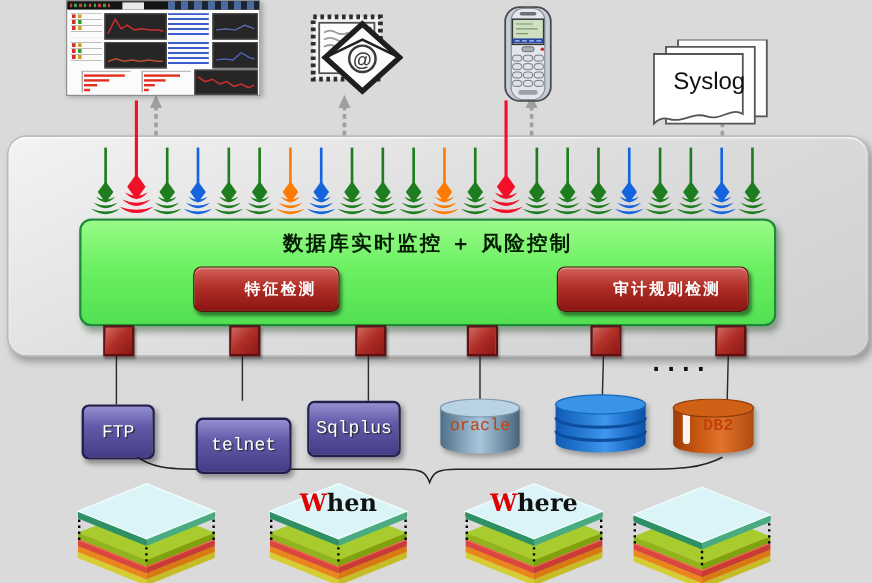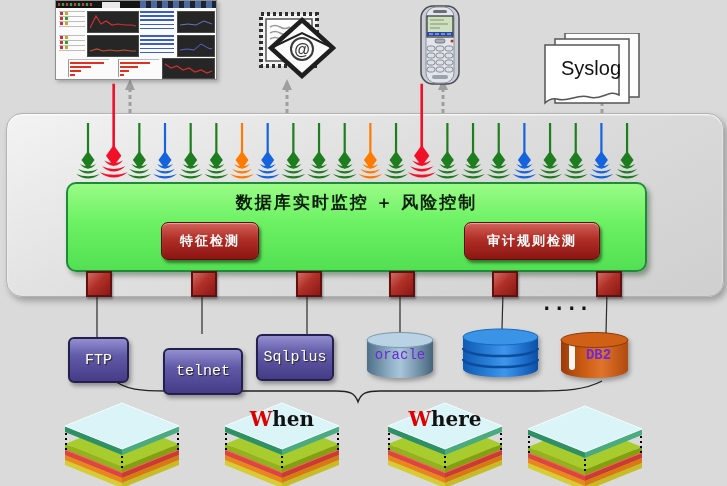--- a/index.html
+++ b/index.html
@@ -41,21 +41,21 @@
   
   .monitor{position:absolute;left:66px;top:182px;width:577px;height:86px;border-radius:10px;
         background:linear-gradient(180deg,#99fb86,#6cf163 45%,#52e052);
         border:2px solid #1f8b3a;box-shadow:3px 4px 5px rgba(0,40,0,.35);z-index:3;}
   .monitor-title{position:absolute;left:0;right:0;top:7px;text-align:center;
         font-size:17px;font-weight:bold;color:#041c04;letter-spacing:2px;}
   .btn{position:absolute;top:38px;height:36px;border-radius:7px;color:#fff;font-weight:bold;
         font-size:13px;letter-spacing:2px;display:flex;align-items:center;justify-content:center;
         background:linear-gradient(180deg,#d2625a,#b02e26 45%,#8c1512);
         border:1px solid #5c0c0c;box-shadow:2px 3px 3px rgba(0,0,0,.45), inset 0 1px 1px rgba(255,255,255,.45);
-        cursor:pointer;}
+        cursor:pointer;padding-left:24px;}
   .btn-left{left:93px;width:96px;}
   .btn-right{left:396px;width:134px;}
 
   
   #pins-svg{position:absolute;left:0;top:0;width:727px;height:200px;z-index:4;pointer-events:none;}
 
   
   .sq{position:absolute;top:271px;width:22px;height:22px;z-index:4;
         background:linear-gradient(135deg,#d06a62,#b03028 45%,#8a1815);
         border:2px solid #601010;box-shadow:1px 2px 2px rgba(0,0,0,.35);}
@@ -64,21 +64,21 @@
         color:#111;letter-spacing:1px;font-family:"DejaVu Sans Mono",monospace;}
 
   
   .pbox{position:absolute;z-index:4;border-radius:6px;color:#fff;
         font-family:"Liberation Mono",monospace;font-size:15px;
         display:flex;align-items:center;justify-content:center;
         background:linear-gradient(180deg,#938fd0,#615aa8 40%,#453c86);
         border:2px solid #23204e;box-shadow:2px 3px 4px rgba(0,0,0,.35);text-shadow:1px 1px 1px #222;}
   .cyl{position:absolute;z-index:4;filter:drop-shadow(2px 3px 2px rgba(0,0,0,.3));}
   .cyl-label{position:absolute;left:0;right:0;text-align:center;z-index:5;
-        font-family:"Liberation Mono",monospace;color:#6d28d9;}
+        font-family:"Liberation Mono",monospace;color:#c2410c;}
 
   
   .stack{position:absolute;width:120px;height:86px;z-index:3;}
   .stack svg{position:absolute;left:0;top:0;}
   .stack-label{position:absolute;left:0;right:0;top:5px;text-align:center;z-index:4;
         font-family:"DejaVu Serif",serif;font-weight:bold;font-size:20px;color:#111;}
   .stack-label .w1{color:#e00000;}
 
   
   #overlay{position:absolute;left:0;top:0;width:727px;height:486px;z-index:2;pointer-events:none;}

